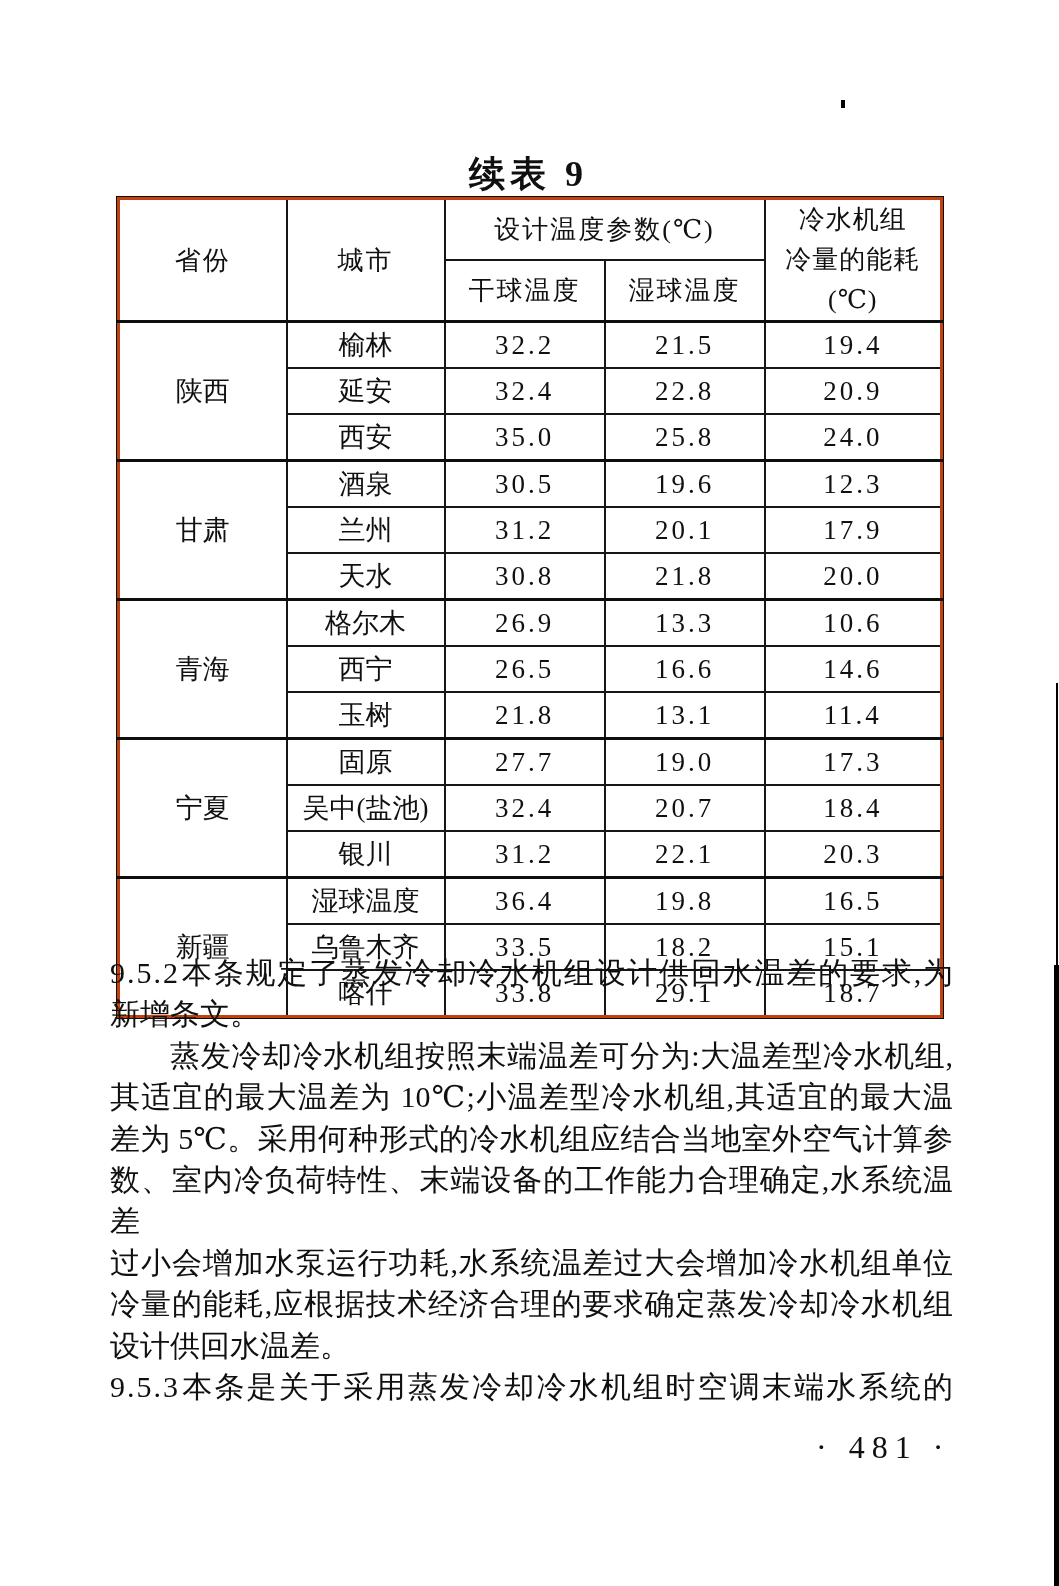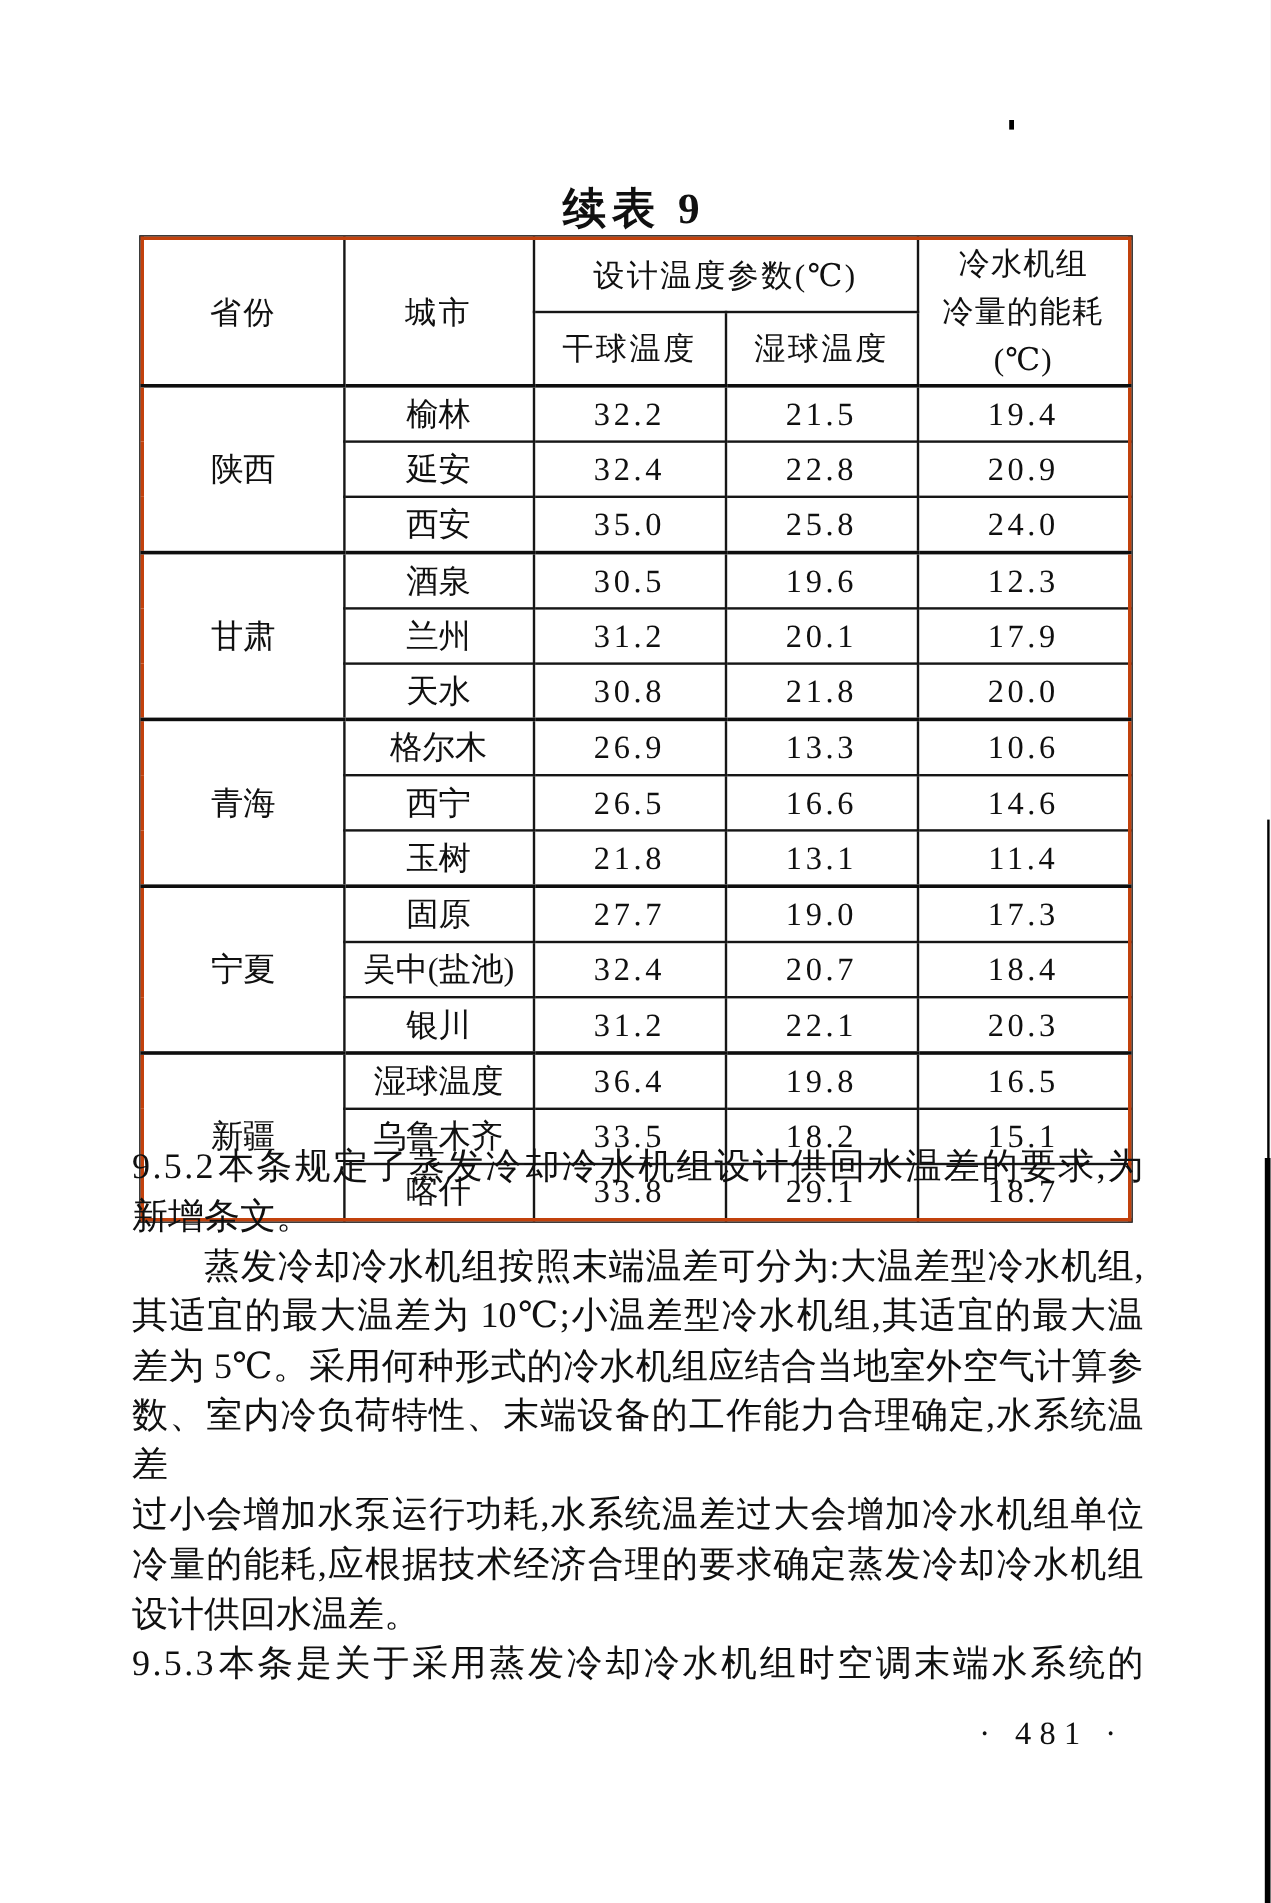--- a/index.html
+++ b/index.html
@@ -39,21 +39,21 @@
     position:absolute;left:110px;top:952px;width:843px;
     font-size:30px;line-height:41.4px;
   }
   .tline{text-align:justify;text-align-last:justify;white-space:normal;}
   .tline.last{text-align-last:left;}
   .tline.indent{text-indent:2em;}
   .secnum{font-weight:normal;letter-spacing:2px;}
   
   .pagenum{
     position:absolute;left:816px;top:1429px;
-    font-size:27px;letter-spacing:7px;white-space:nowrap;
+    font-size:32px;letter-spacing:7px;white-space:nowrap;
   }
   
   .speck{position:absolute;left:841px;top:100px;width:4px;height:8px;background:#000;}
   .edge-a{position:absolute;right:1px;top:683px;width:2px;height:282px;background:#000;}
   .edge-b{position:absolute;right:0;top:965px;width:5px;height:621px;background:#000;}
 </style>
 </head>
 <body>
 
 <div class="page">

